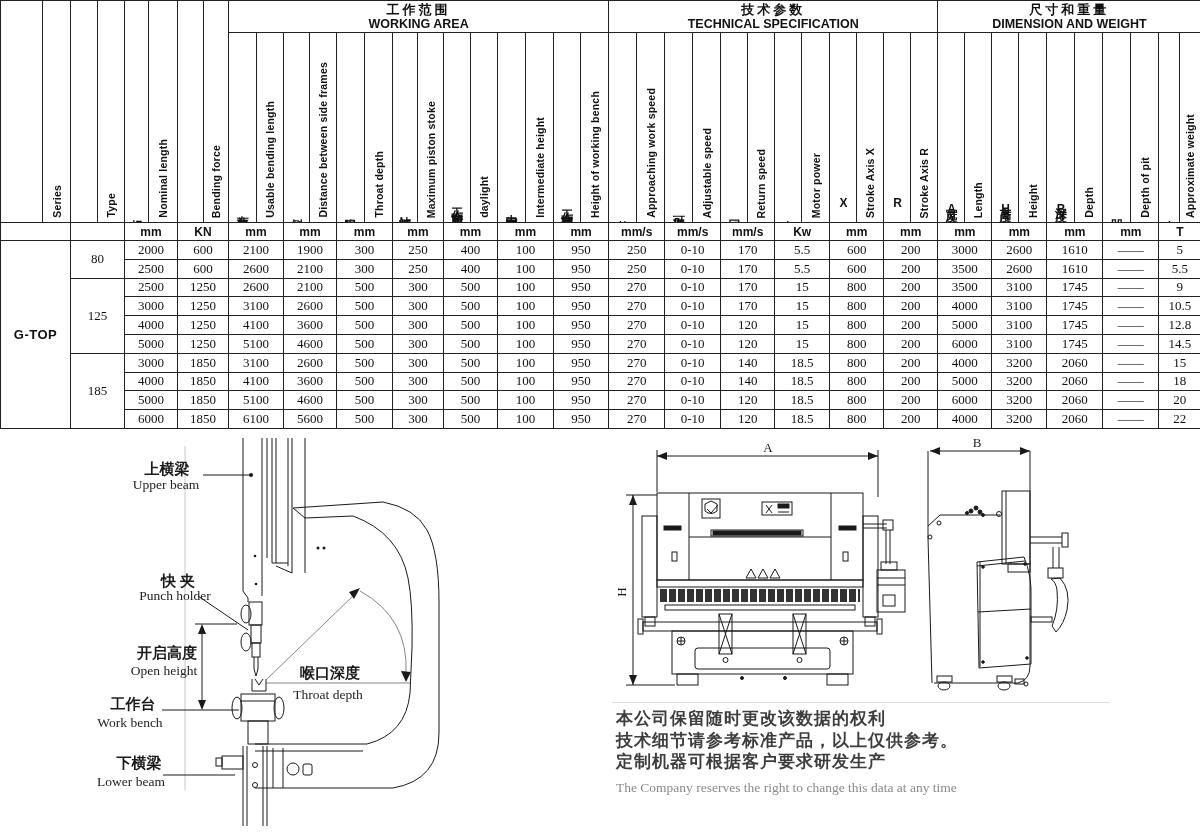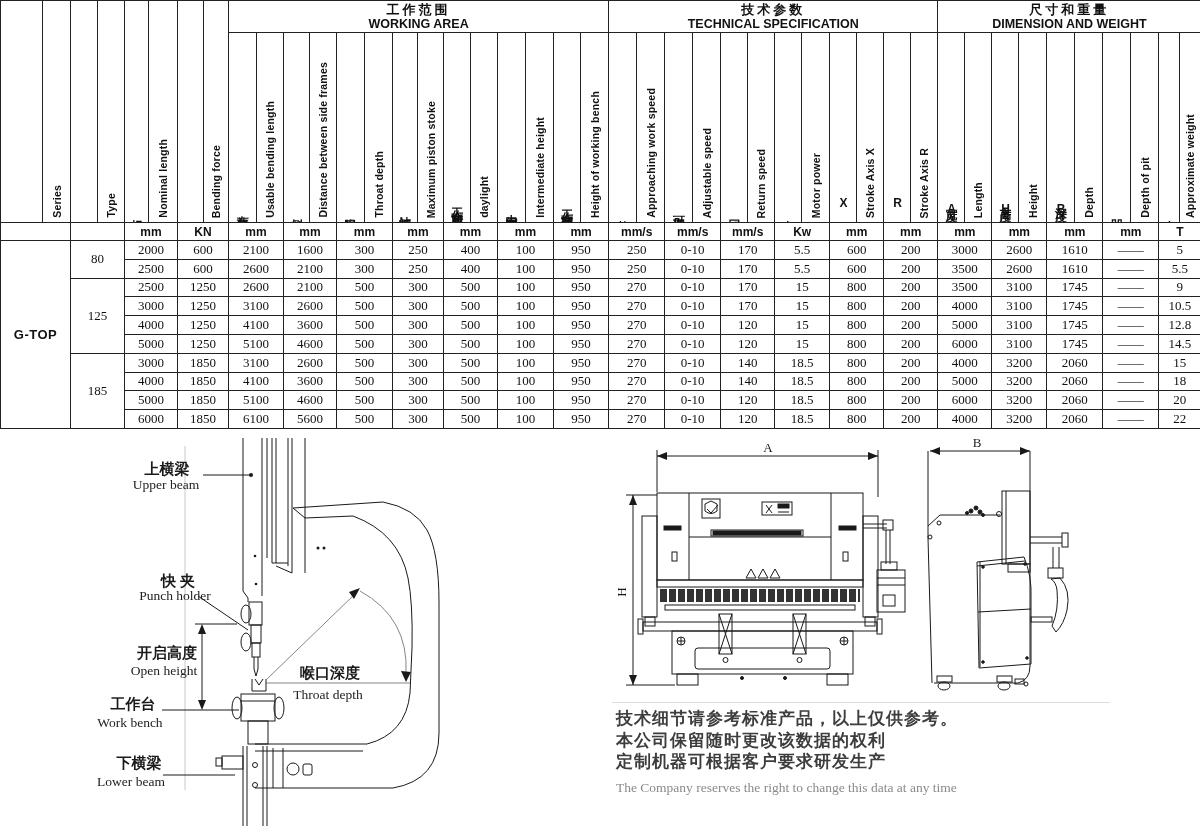--- a/index.html
+++ b/index.html
@@ -175,21 +175,21 @@
         <td colspan="2" class="unit">T</td>
       </tr>
     </thead>
     <tbody>
       <tr>
         <td colspan="2" rowspan="10" class="series-cell">G-TOP</td>
         <td colspan="2" rowspan="2" class="type-cell">80</td>
         <td colspan="2" class="val">2000</td>
         <td colspan="2" class="val">600</td>
         <td colspan="2" class="val">2100</td>
-        <td colspan="2" class="val">1600</td>
+        <td colspan="2" class="val">1900</td>
         <td colspan="2" class="val">300</td>
         <td colspan="2" class="val">250</td>
         <td colspan="2" class="val">400</td>
         <td colspan="2" class="val">100</td>
         <td colspan="2" class="val">950</td>
         <td colspan="2" class="val">250</td>
         <td colspan="2" class="val">0-10</td>
         <td colspan="2" class="val">170</td>
         <td colspan="2" class="val">5.5</td>
         <td colspan="2" class="val">600</td>
@@ -617,19 +617,19 @@
   <g fill="#1a1a1a" stroke="none">
     <polygon points="10,13 20,9 20,17"></polygon>
     <polygon points="110,13 100,9 100,17"></polygon>
   </g>
   <text class="dim-letter" text-anchor="middle" x="57" y="9">B</text>
 </svg>
 
 <div class="hairline"></div>
 
 <div id="disclaimer">
+  <p class="zh">本公司保留随时更改该数据的权利</p>
   <p class="zh">技术细节请参考标准产品，以上仅供参考。</p>
-  <p class="zh">本公司保留随时更改该数据的权利</p>
   <p class="zh">定制机器可根据客户要求研发生产</p>
   <div class="en-block">
     <p class="en">The Company reserves the right to change this data at any time</p>
   </div>
 </div>
 
 </body></html>

